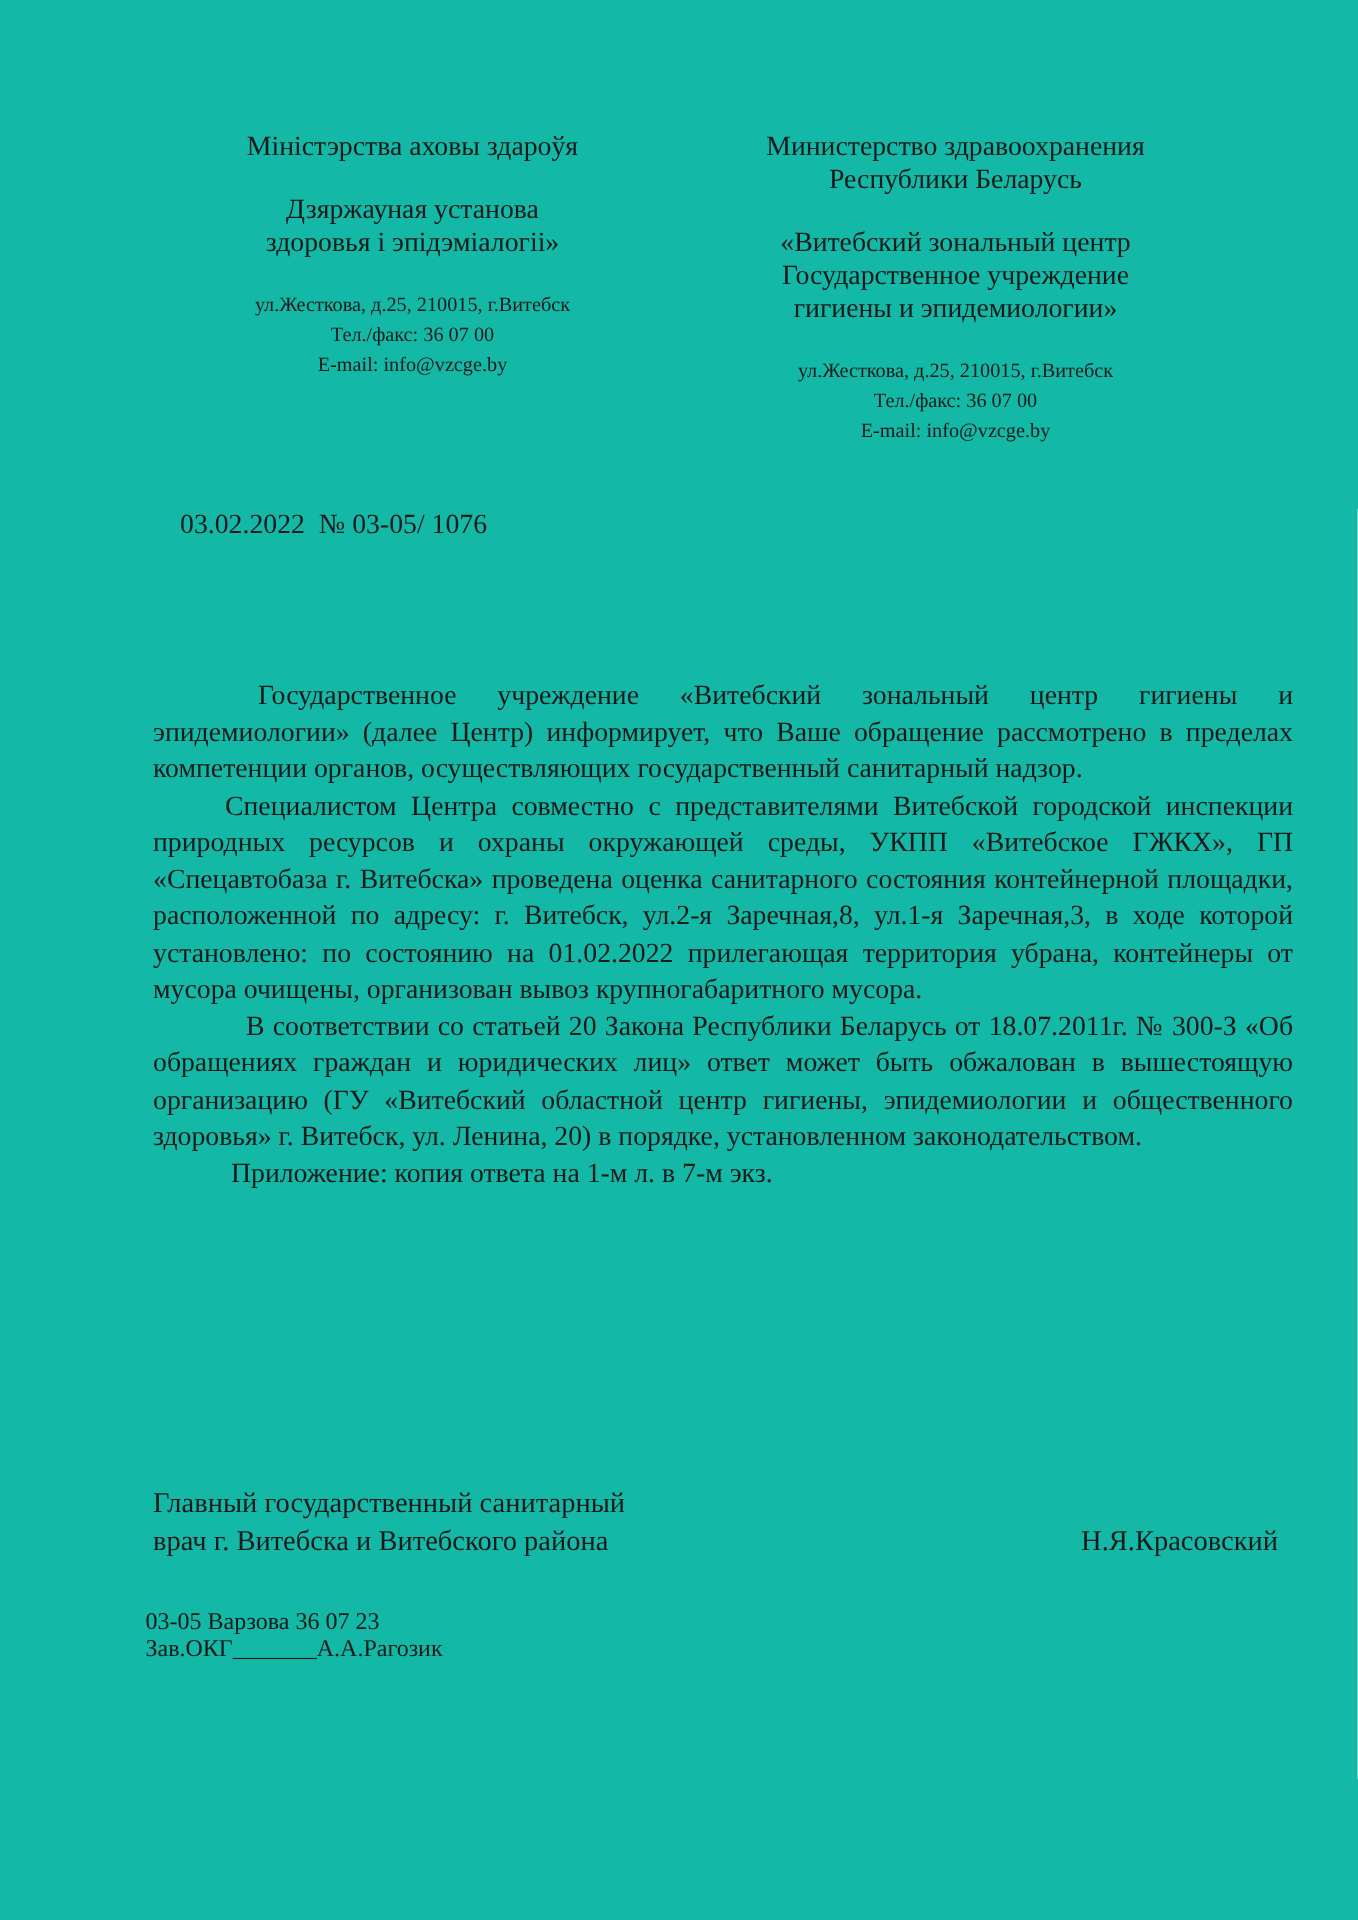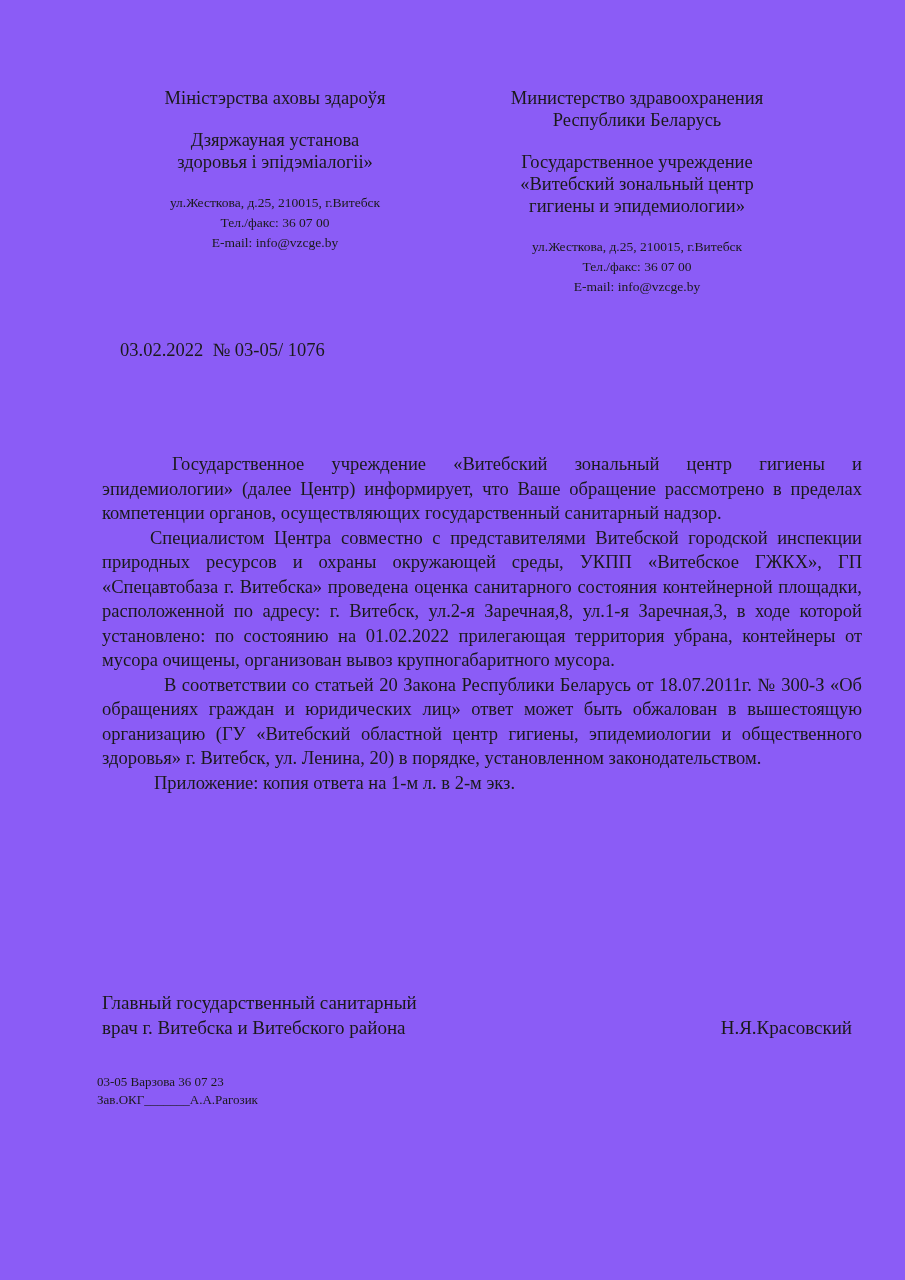--- a/index.html
+++ b/index.html
@@ -1,18 +1,18 @@
 <!DOCTYPE html>
 <html><head>
 <meta charset="utf-8">
 <style>
   html, body { margin: 0; padding: 0; background: #ffffff; }
   body { width: 905px; height: 1280px; position: relative; overflow: hidden;
          font-family: "Liberation Serif", serif; color: #1a1a1a; }
-  .page { position: absolute; left: 0; top: 0; width: 905px; height: 1280px; background: #8b5cf6; }
+  .page { position: absolute; left: 0; top: 0; width: 905px; height: 1280px; background: #14b8a6; }
 
   .header-col { position: absolute; top: 87px; width: 360px; text-align: center; }
   .header-col.left { left: 95px; }
   .header-col.right { left: 457px; }
   .hdr-line { font-size: 18.5px; line-height: 22px; white-space: nowrap; }
   .hdr-gap { height: 20px; }
   .contact { margin-top: 20px; }
   .contact-line { font-size: 13.5px; line-height: 20px; white-space: nowrap; }
 
   .regline { position: absolute; left: 120px; top: 340px; font-size: 18.5px; white-space: pre; }
@@ -22,21 +22,21 @@
   .para.indent1 { text-indent: 70px; }
   .para.indent2 { text-indent: 48px; }
   .para.indent3 { text-indent: 70px; }
   .para.indent4 { text-indent: 62px; }
   .para.indent5 { text-indent: 52px; }
 
   .sign { position: absolute; left: 102px; top: 990px; width: 760px; font-size: 19px; line-height: 25px; }
   .sign-title { white-space: nowrap; }
   .sign-name { position: absolute; right: 10px; top: 25px; white-space: nowrap; }
 
-  .footer { position: absolute; left: 97px; top: 1073px; font-size: 13px; line-height: 18px; white-space: pre; }
+  .footer { position: absolute; left: 97px; top: 1073px; font-size: 16px; line-height: 18px; white-space: pre; }
 </style>
 </head>
 <body>
 
 <div class="page">
 
   <div class="header-col left">
     <div class="hdr-line">Міністэрства аховы здароўя</div>
     <div class="hdr-gap"></div>
     <div class="hdr-line">Дзяржауная установа</div>
@@ -45,37 +45,37 @@
       <div class="contact-line">ул.Жесткова, д.25, 210015, г.Витебск</div>
       <div class="contact-line">Тел./факс: 36 07 00</div>
       <div class="contact-line">E-mail: info@vzcge.by</div>
     </div>
   </div>
 
   <div class="header-col right">
     <div class="hdr-line">Министерство здравоохранения</div>
     <div class="hdr-line">Республики Беларусь</div>
     <div class="hdr-gap"></div>
+    <div class="hdr-line">«Витебский зональный центр</div>
     <div class="hdr-line">Государственное учреждение</div>
-    <div class="hdr-line">«Витебский зональный центр</div>
     <div class="hdr-line">гигиены и эпидемиологии»</div>
     <div class="contact">
       <div class="contact-line">ул.Жесткова, д.25, 210015, г.Витебск</div>
       <div class="contact-line">Тел./факс: 36 07 00</div>
       <div class="contact-line">E-mail: info@vzcge.by</div>
     </div>
   </div>
 
   <div class="regline"><span>03.02.2022</span>  <span>№ 03-05/ 1076</span></div>
 
   <div class="body-text">
     <p class="para indent1">Государственное учреждение «Витебский зональный центр гигиены и эпидемиологии» (далее Центр) информирует, что Ваше  обращение  рассмотрено в пределах компетенции органов, осуществляющих государственный санитарный надзор.</p>
     <p class="para indent2">Специалистом Центра совместно с представителями Витебской  городской инспекции природных ресурсов и охраны окружающей среды,  УКПП «Витебское ГЖКХ», ГП «Спецавтобаза г. Витебска»  проведена оценка санитарного состояния контейнерной площадки, расположенной по адресу: г. Витебск, ул.2-я Заречная,8, ул.1-я Заречная,3,  в ходе которой установлено: по состоянию на 01.02.2022 прилегающая территория  убрана, контейнеры от мусора очищены, организован вывоз крупногабаритного  мусора.</p>
     <p class="para indent4">В соответствии со статьей 20 Закона Республики Беларусь от 18.07.2011г. № 300-З «Об обращениях граждан и юридических лиц» ответ может быть обжалован в вышестоящую организацию (ГУ «Витебский областной центр гигиены, эпидемиологии и общественного здоровья» г. Витебск, ул. Ленина, 20) в порядке, установленном законодательством.</p>
-    <p class="para indent5">Приложение: копия ответа на 1-м л. в 2-м экз.</p>
+    <p class="para indent5">Приложение: копия ответа на 1-м л. в 7-м экз.</p>
   </div>
 
   <div class="sign">
     <div class="sign-title">Главный государственный санитарный</div>
     <div class="sign-title">врач г. Витебска и Витебского района</div>
     <div class="sign-name">Н.Я.Красовский</div>
   </div>
 
   <div class="footer"><div>03-05 Варзова 36 07 23</div><div>Зав.ОКГ_______А.А.Рагозик</div></div>
 

